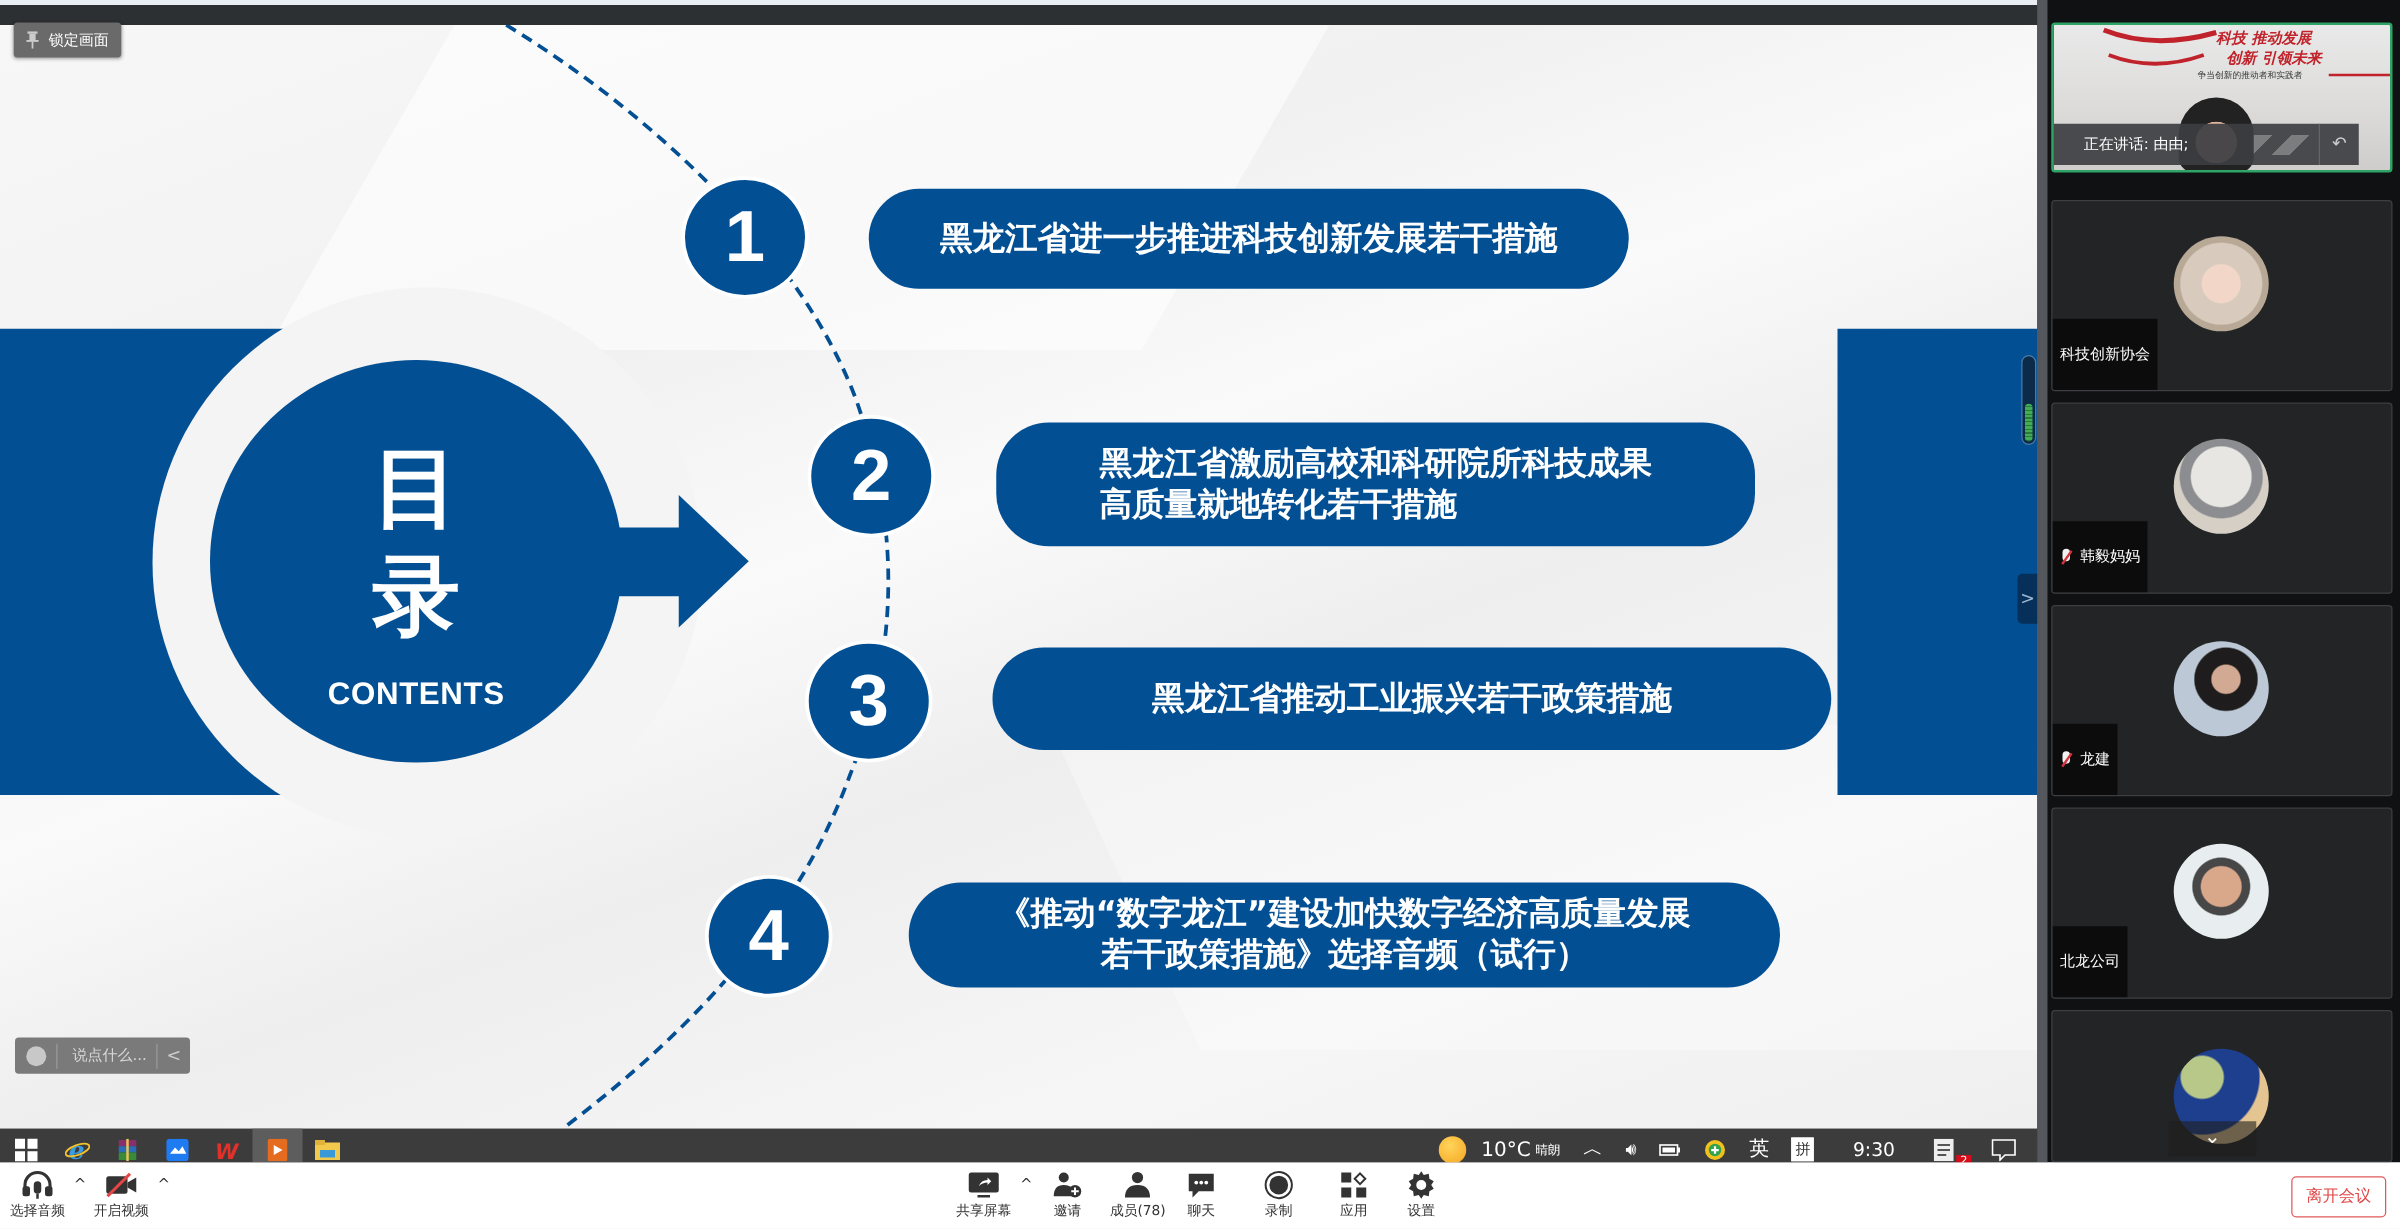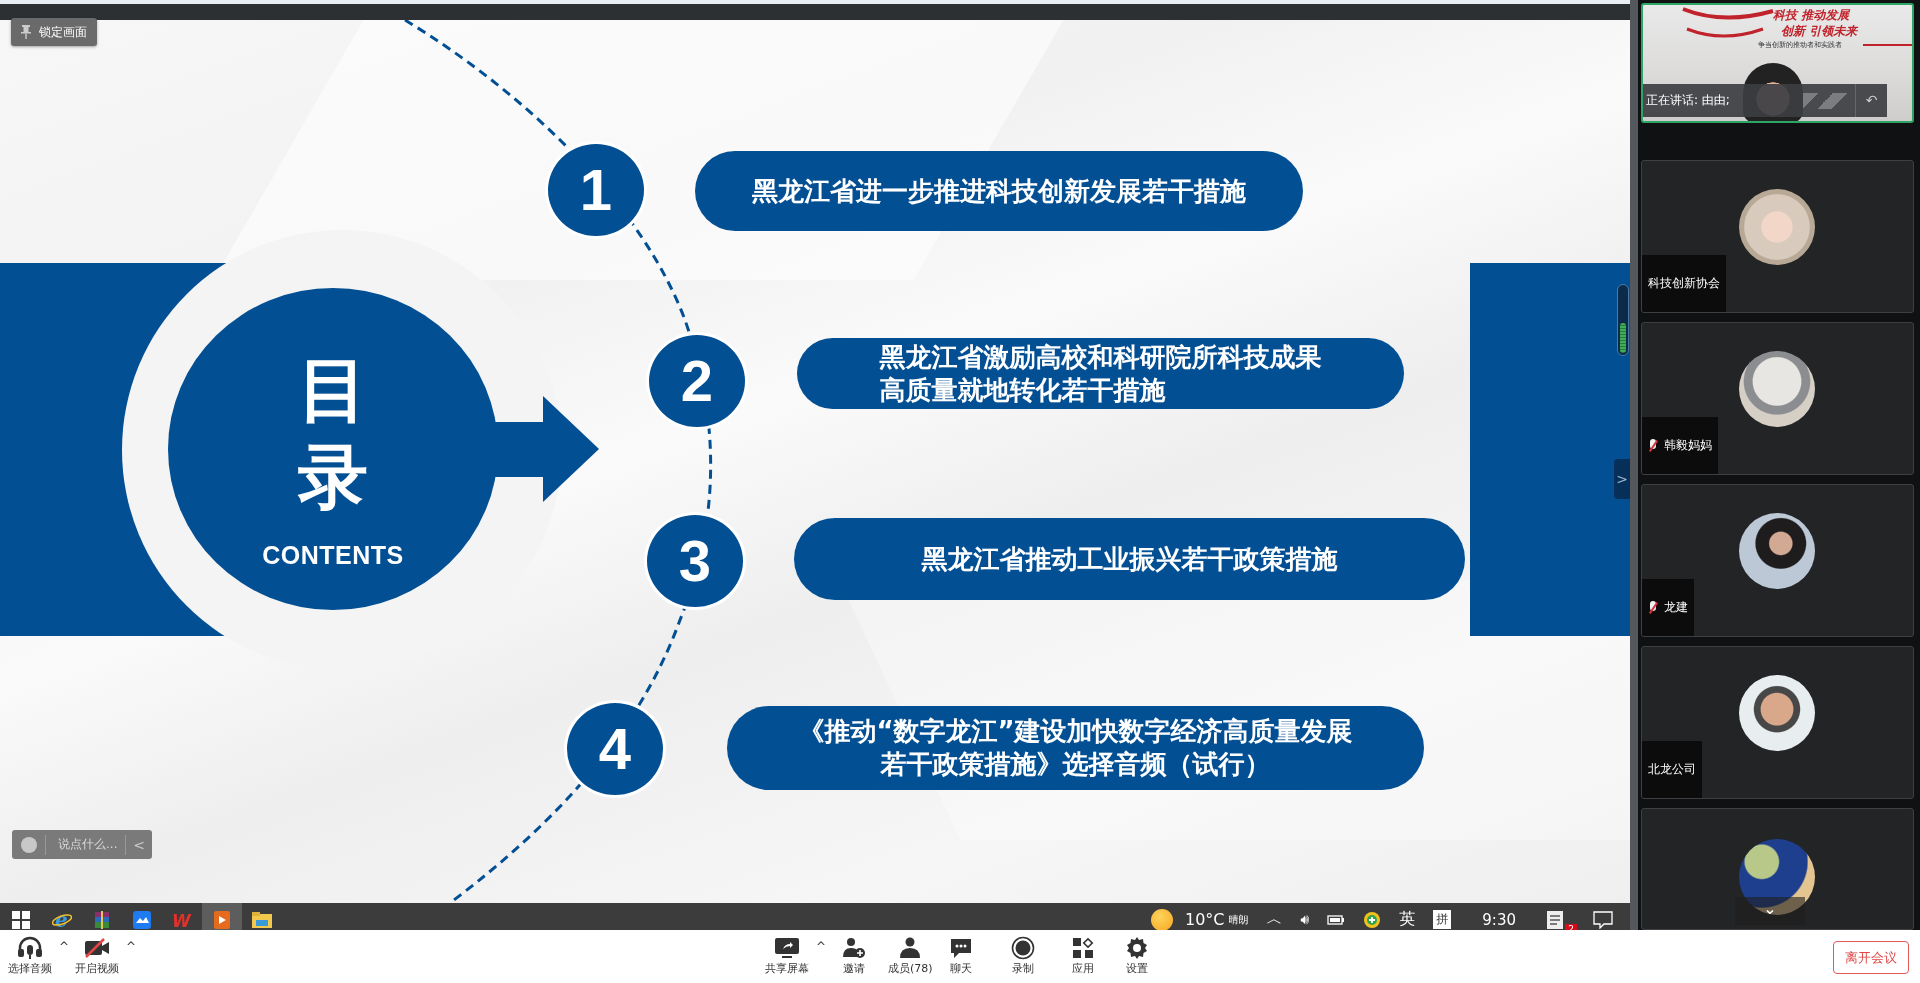--- a/index.html
+++ b/index.html
@@ -30,21 +30,21 @@
   #title-cn-2 { top: 422px; }
   #title-en { position: absolute; left: 168px; top: 521px; width: 330px; text-align: center; color: #fff; font-weight: bold; font-size: 25px; letter-spacing: 0.5px; font-family: "Liberation Sans", sans-serif; }
 
   #dash-arc { position: absolute; left: 0; top: 0; width: 1630px; height: 883px; }
 
   .num-circle { position: absolute; width: 102px; height: 98px; border-radius: 50%; background: #034f93; border: 3px solid #fff;
     color: #fff; font-weight: bold; font-size: 58px; text-align: center; line-height: 92px; font-family: "Liberation Sans", sans-serif; }
   .pill { position: absolute; background: #034f93; border-radius: 42px; color: #fff; font-weight: bold; display: flex; align-items: center; justify-content: center; text-align: left; }
   .pill span { display: block; font-size: 26px; line-height: 33px; }
   #pill-1 { left: 695px; top: 131px; width: 608px; height: 80px; }
-  #pill-2 { left: 797px; top: 318px; width: 607px; height: 71px; }
+  #pill-2 { left: 797px; top: 318px; width: 607px; height: 99px; }
   #pill-3 { left: 794px; top: 498px; width: 671px; height: 82px; }
   #pill-4 { left: 727px; top: 686px; width: 697px; height: 84px; }
   #pill-1 span, #pill-3 span { text-align: center; }
   #pill-4 span { text-align: center; }
 
   #lock-screen-btn { position: absolute; left: 11px; top: 18px; width: 86px; height: 28px; background: #6a6a6a; border-radius: 3px; box-shadow: 0 1px 3px rgba(0,0,0,.35);
     display: flex; align-items: center; gap: 8px; padding-left: 10px; color: #fff; font-size: 12px; }
   #lock-screen-btn .pin { width: 10px; height: 14px; position: relative; }
 
   #chat-bar { position: absolute; left: 12px; top: 830px; width: 140px; height: 29px; background: #7a7a7a; border-radius: 3px; display: flex; align-items: center; color: #d8d8d8; font-size: 12px; }
@@ -66,24 +66,24 @@
   #tray { position: absolute; right: 0; top: 0; height: 33px; display: flex; align-items: center; color: #fff; font-size: 16px; gap: 0; }
   #tray .item { padding: 0 9px; display: flex; align-items: center; }
   .sun { width: 22px; height: 22px; border-radius: 50%; background: radial-gradient(circle at 40% 35%, #ffd45a, #f5a623); }
   .badge-red { position: relative; }
   .badge-red b { position: absolute; right: -5px; bottom: -6px; background: #d80c18; color: #fff; font-size: 9px; padding: 0 3px; line-height: 11px; font-weight: normal; }
 
   
   #participant-panel { position: absolute; left: 1630px; top: 0; width: 290px; height: 930px; background: #101112; }
   #panel-splitter { position: absolute; left: 0; top: 0; width: 8px; height: 930px; background: #54575b; }
   .tile { position: absolute; left: 11px; width: 273px; background: #232426; border: 1px solid #3d3f42; border-radius: 3px; overflow: hidden; }
-  #tile-0 { top: 3px; height: 120px; border: 2px solid #2ea466; background: linear-gradient(180deg, #e9e9e9 0%, #dddcdb 55%, #cfcdcb 100%); text-decoration: underline; }
+  #tile-0 { top: 18px; height: 120px; border: 2px solid #2ea466; background: linear-gradient(180deg, #e9e9e9 0%, #dddcdb 55%, #cfcdcb 100%); text-decoration: underline; }
   #tile-0 .banner { position: absolute; left: 20px; top: 0; width: 250px; height: 48px; }
   #tile-0 .person { position: absolute; left: 100px; top: 58px; width: 60px; height: 60px; border-radius: 50% 50% 20% 20%; background: radial-gradient(circle at 50% 60%, #e0b49a 0 35%, #222 36% 70%); }
-  .speaking-bar { position: absolute; left: 0; bottom: 4px; width: 244px; height: 33px; background: rgba(60,62,66,0.92); color: #fff; font-size: 12px; display: flex; align-items: center; padding-left: 3px; }
+  .speaking-bar { position: absolute; left: 0; bottom: 4px; width: 244px; height: 33px; background: rgba(60,62,66,0.92); color: #fff; font-size: 12px; display: flex; align-items: center; padding-left: 24px; }
   .speaking-bar .logo { position: absolute; right: 40px; top: 9px; width: 44px; height: 16px; opacity: .45; background: linear-gradient(135deg, #bbb 25%, transparent 25% 50%, #bbb 50% 75%, transparent 75%); }
   .speaking-bar .reply { position: absolute; right: 0; top: 0; width: 32px; height: 33px; border-left: 1px solid #666; text-align: center; line-height: 33px; color: #ccc; font-size: 14px; }
 
   .tile .avatar { position: absolute; left: 97px; width: 76px; height: 76px; border-radius: 50%; }
   .tile .nameplate { position: absolute; left: 0; bottom: 0; background: #0c0c0d; color: #fff; font-size: 12px; padding: 20px 6px; display: flex; align-items: center; gap: 6px; }
   .mic-muted { width: 10px; height: 13px; position: relative; }
   .mic-muted::before { content: ""; position: absolute; left: 2px; top: 0; width: 6px; height: 10px; background: #f1f1f1; border-radius: 3px; }
   .mic-muted::after { content: ""; position: absolute; left: -1px; top: 6px; width: 13px; height: 2px; background: #d8343f; transform: rotate(-55deg); }
 
   #tile-1 { top: 160px; height: 153px; }

